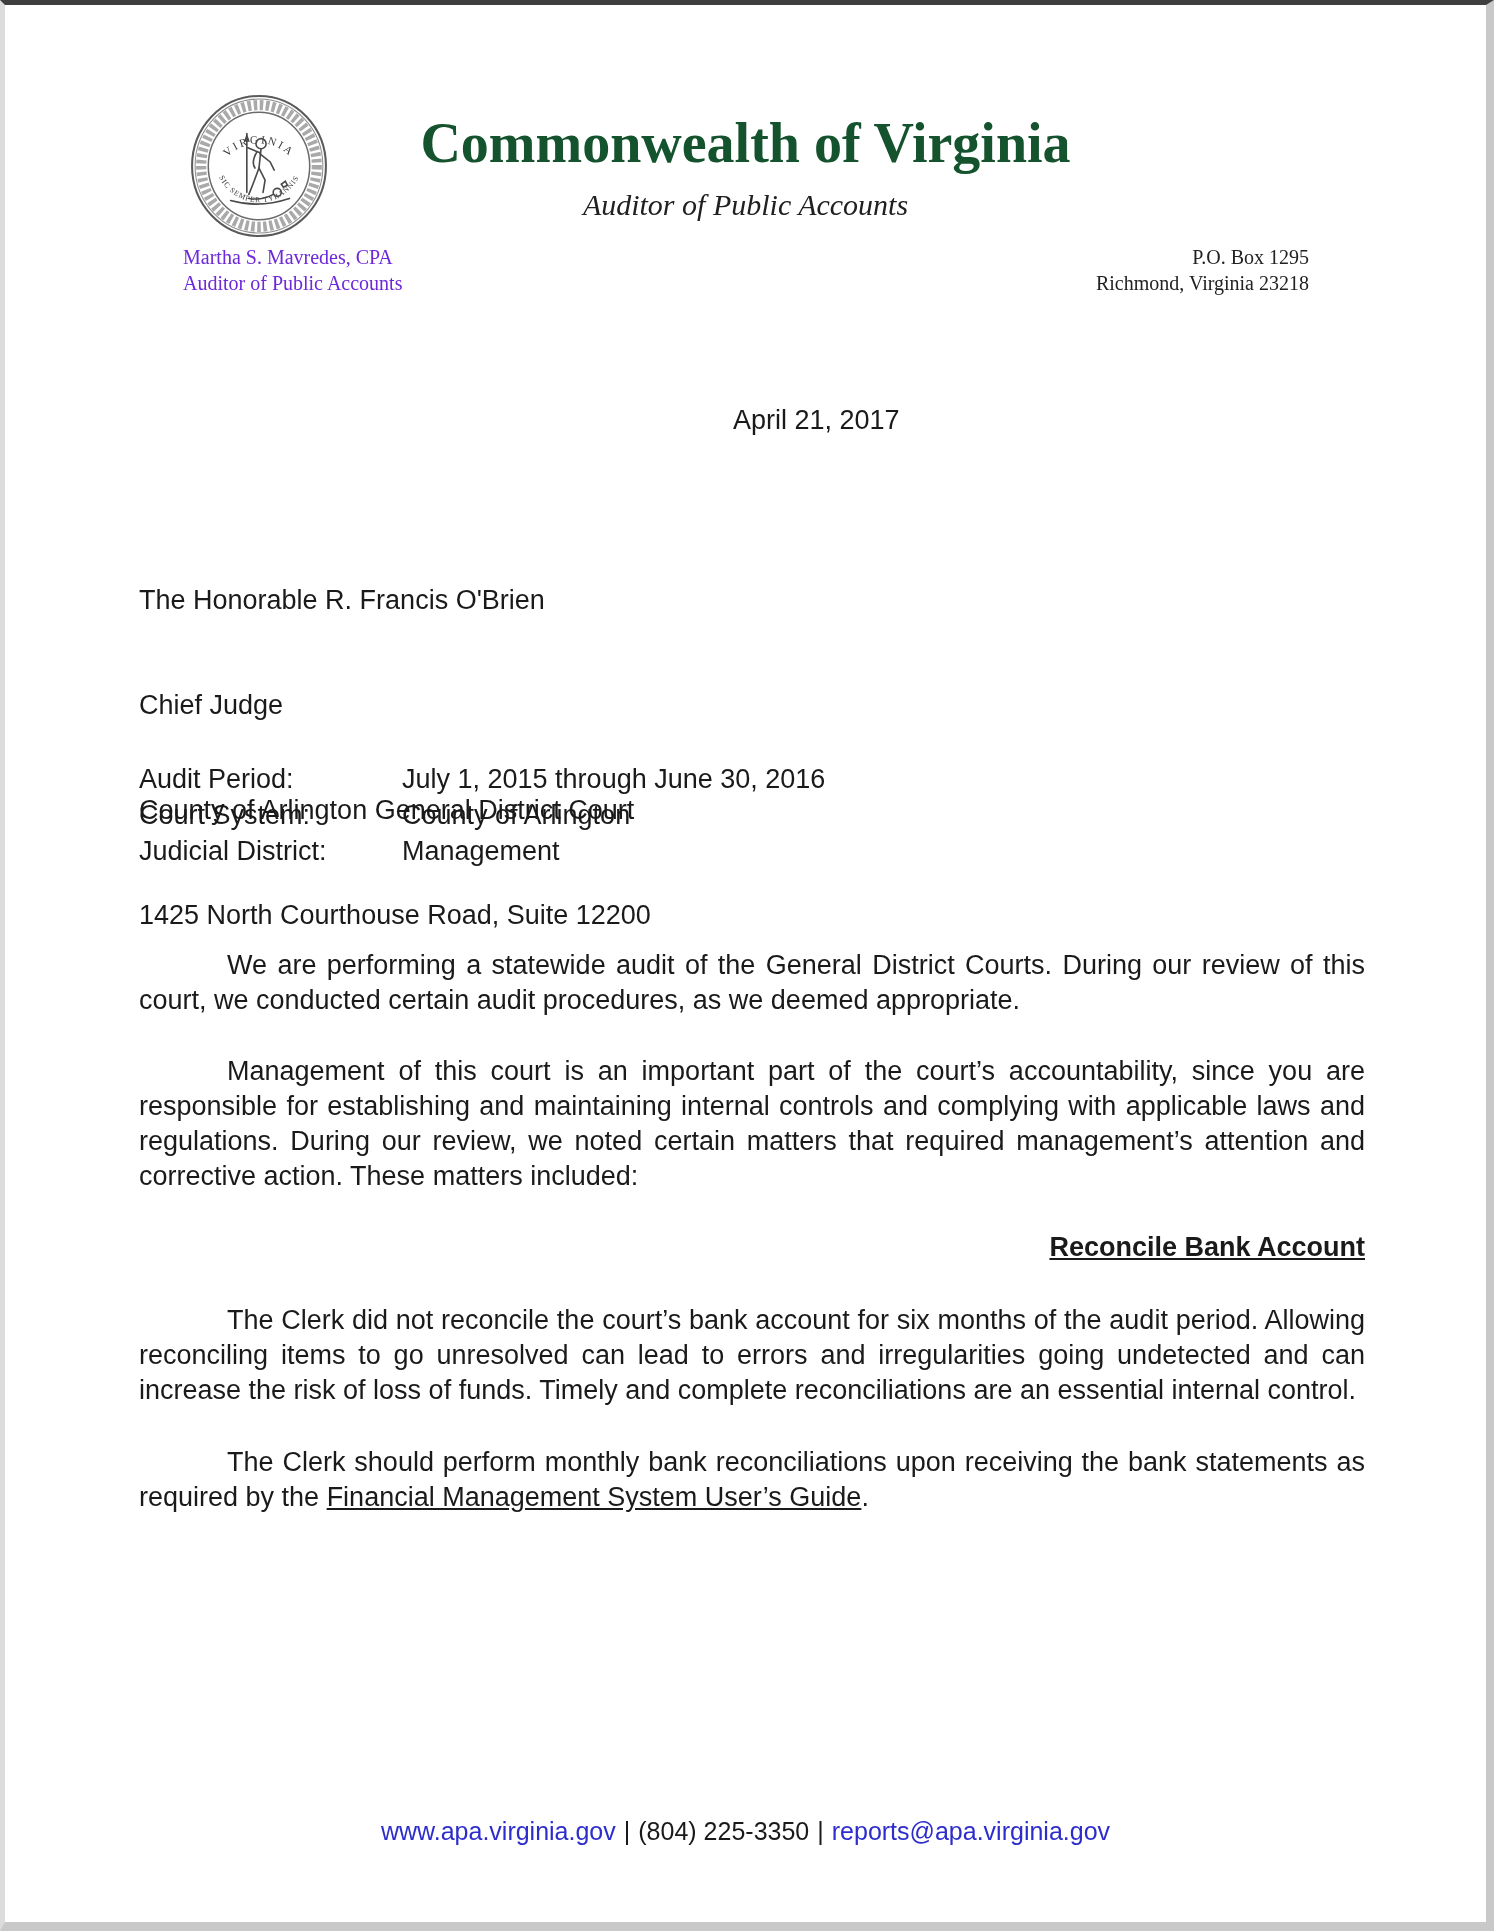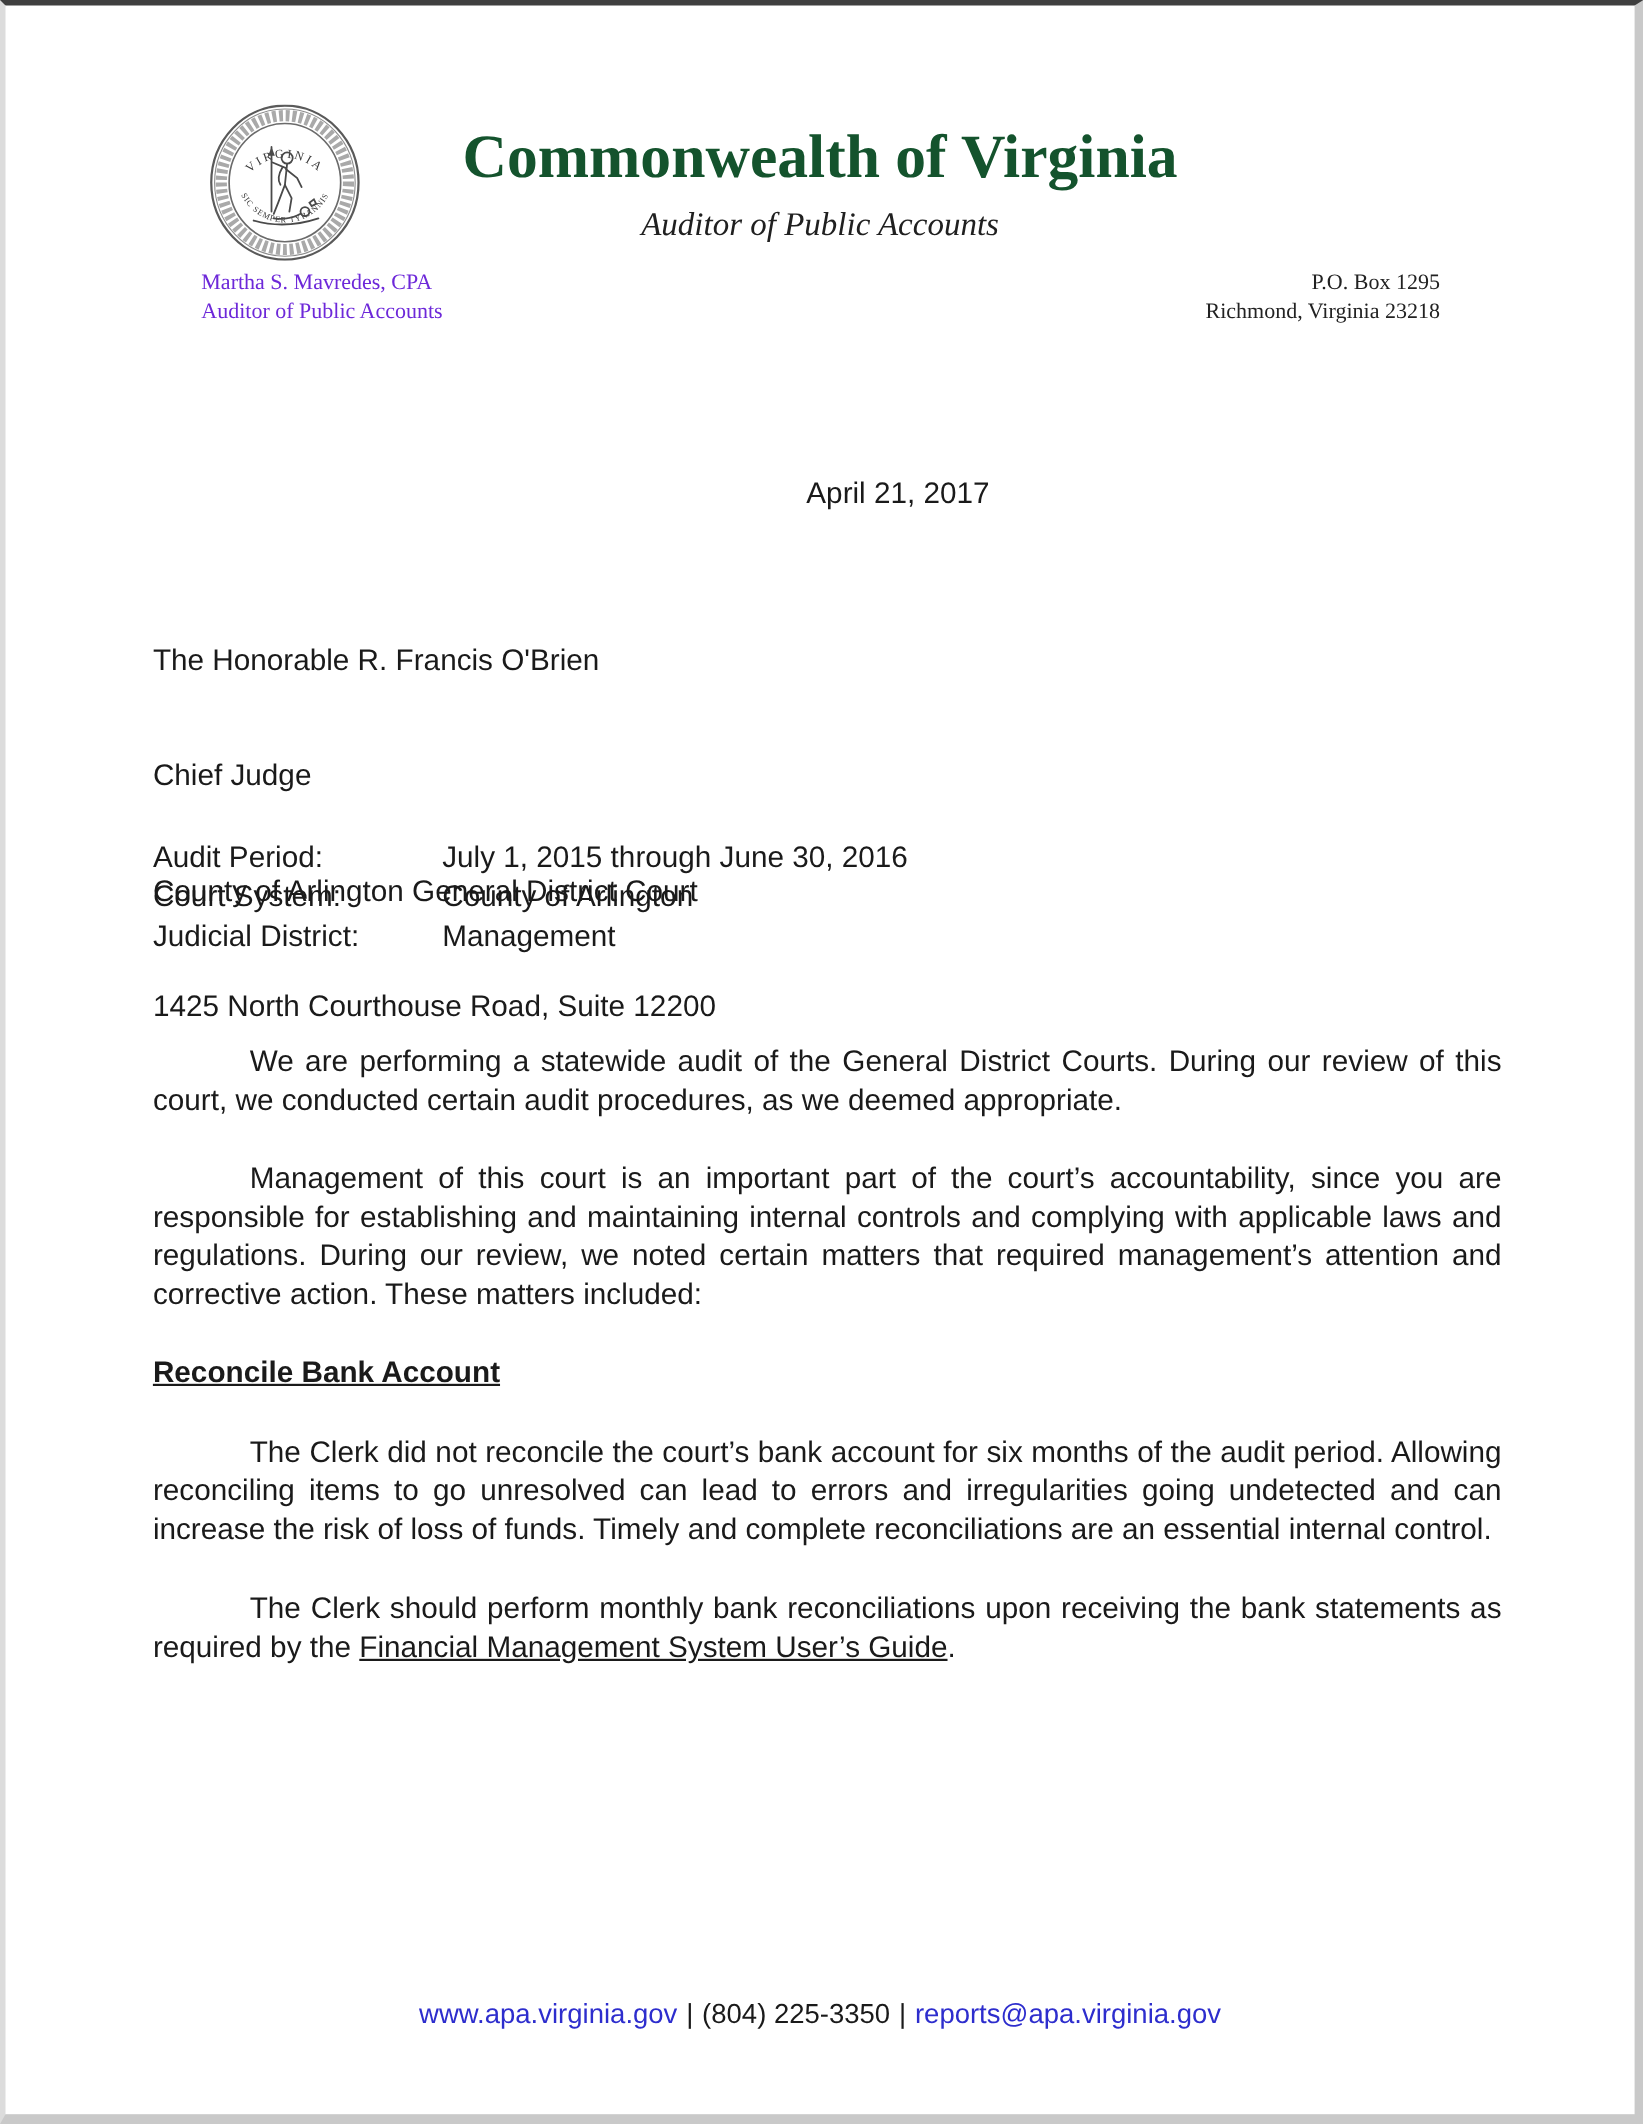--- a/index.html
+++ b/index.html
@@ -68,21 +68,20 @@
     line-height: 26px;
     color: #222222;
   }
   
   .date-line {
     position: absolute;
     left: 728px;
     top: 398px;
     font-size: 27px;
     line-height: 35px;
-    margin-top: 28px;
   }
   .recipient-block {
     position: absolute;
     left: 134px;
     top: 508px;
     font-size: 27px;
     line-height: 35px;
     white-space: pre-wrap;
   }
   .audit-info {
@@ -94,20 +93,21 @@
   }
   .audit-row { display: flex; }
   .audit-label { width: 263px; flex: 0 0 263px; }
   .body-copy {
     position: absolute;
     left: 134px;
     width: 1226px;
     font-size: 27px;
     line-height: 35px;
     margin: 0;
+    text-align: right;
   }
   .para { text-align: justify; text-indent: 88px; }
   .p-intro   { top: 943px; }
   .p-mgmt    { top: 1049px; }
   .p-heading { top: 1225px; font-weight: 700; }
   .p-heading span { text-decoration: underline; }
   .p-finding { top: 1298px; }
   .p-recommend { top: 1440px; }
   .ref-underline { text-decoration: underline; }
   

